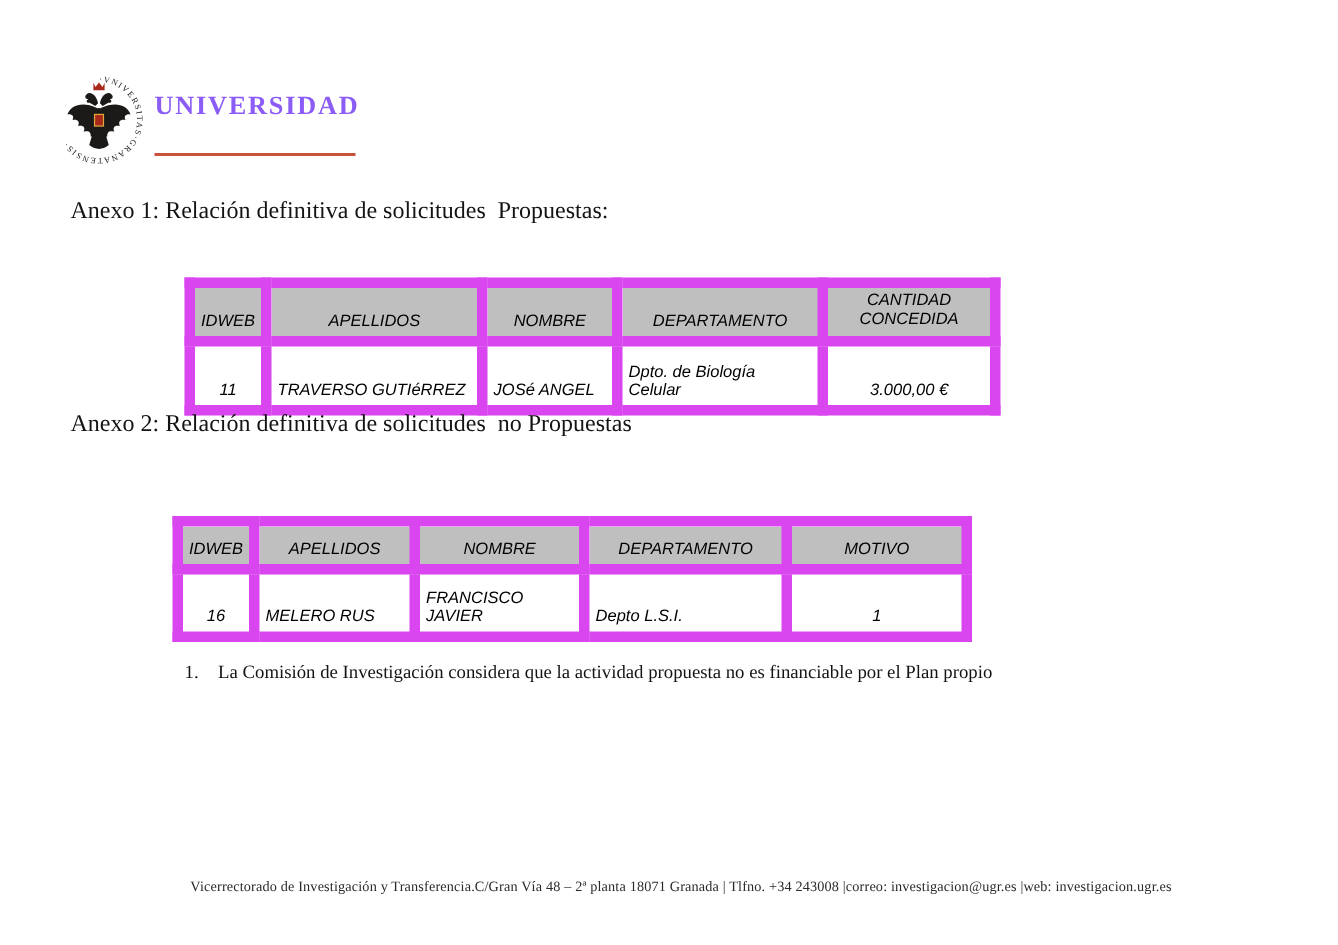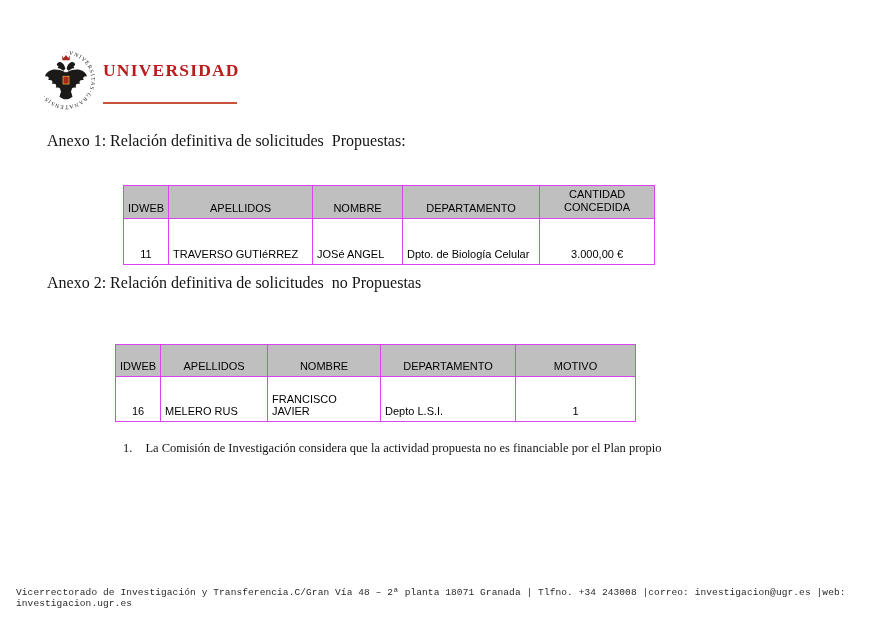--- a/index.html
+++ b/index.html
@@ -13,21 +13,21 @@
   }
 
   
   .logo-seal {
     position: absolute; left: 35px; top: 47px;
     width: 62px; height: 66px;
   }
   .wordmark {
     position: absolute; left: 103px; top: 60px;
     font-family: "Liberation Serif", serif;
-    font-weight: 700; color: #b91c1c;
+    font-weight: 700; color: #8b5cf6;
   }
   .wordmark .wm-line1 {
     display: block; font-size: 17.5px; line-height: 20px; letter-spacing: 1.2px;
   }
   .wordmark .wm-line2 {
     display: block; font-size: 17.5px; line-height: 19px; letter-spacing: 1.8px;
   }
   .logo-rule {
     position: absolute; left: 103px; top: 102px;
     width: 134px; height: 2px; background: #c9523d;
@@ -47,24 +47,25 @@
     position: absolute;
     border-collapse: collapse;
     table-layout: fixed;
     font-family: "Liberation Sans", "DejaVu Sans", sans-serif;
     font-size: 11px; color: #000;
     background: #fff;
   }
   table.t1 { left: 123px; top: 185px; }
   table.t2 { left: 115px; top: 344px; }
   .data-table th, .data-table td {
-    border: 1px solid #d946ef;
+    border: 7px solid #d946ef;
     vertical-align: bottom;
     padding: 2px 4px 4px 4px;
     overflow: hidden;
+    font-style: italic;
   }
   .data-table th {
     background: #bfbfbf;
     font-weight: 400;
     text-align: center;
   }
   table.t1 th { height: 31px; }
   table.t1 td { height: 46px; }
   table.t2 th { height: 32px; }
   table.t2 td { height: 45px; }
@@ -75,24 +76,24 @@
   .footnote {
     position: absolute; left: 123px; top: 441px;
     font-size: 12.5px; line-height: 15px;
     display: flex; color: #141414;
   }
   .footnote .fn-num { margin-right: 13px; }
 
   
   .page-footer {
     position: absolute; left: 0; right: 0; top: 587px;
-    text-align: left;
+    text-align: center;
     font-size: 9.5px; letter-spacing: 0.1px;
     color: #2a2a2a;
-    font-family: Liberation Mono, monospace;
+    font-family: Liberation Serif, serif;
     padding-left: 16px;
   }
 </style>
 </head>
 <body>
 
 <div>
 
   <div class="logo-seal">
     <svg viewBox="0 0 100 100" width="62" height="66" aria-hidden="true">

